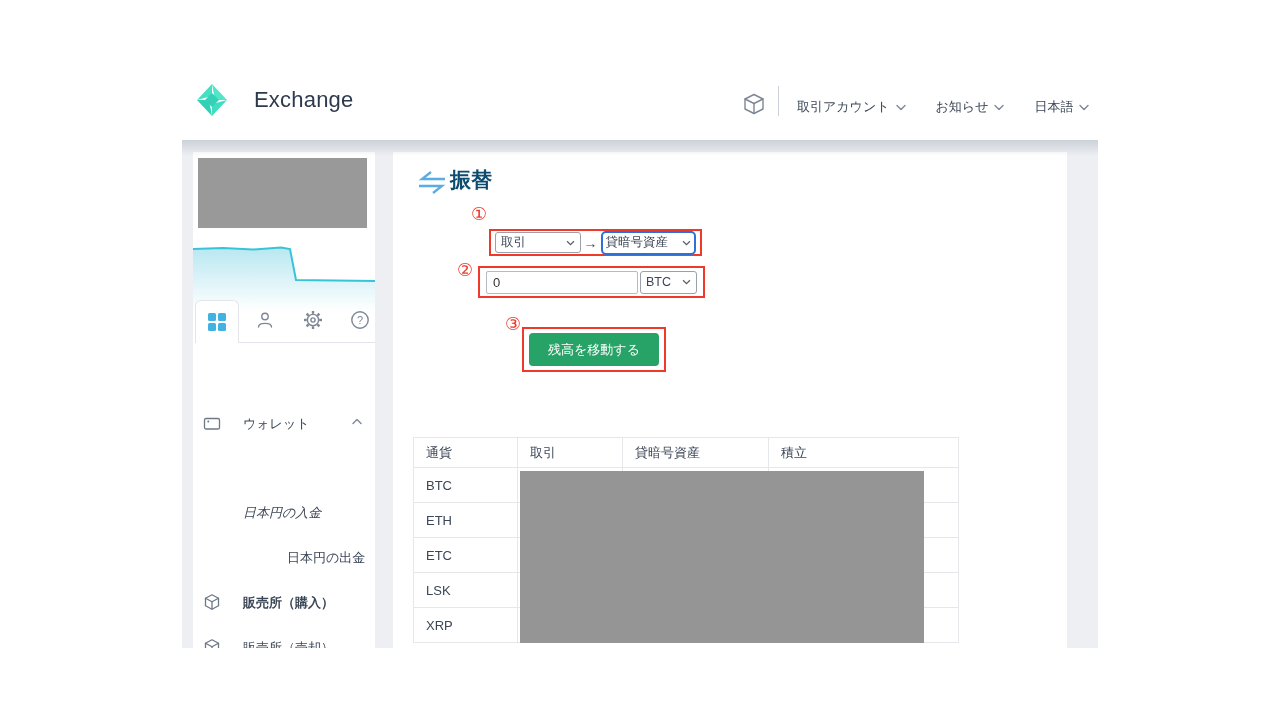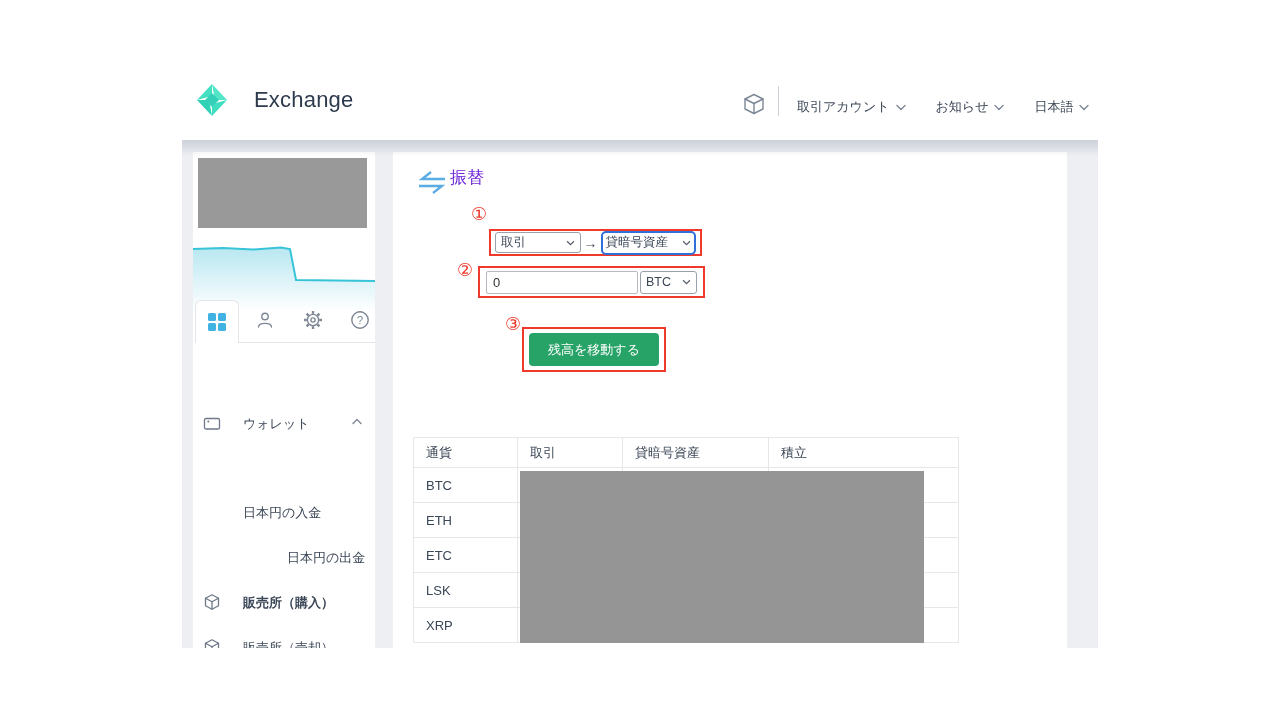--- a/index.html
+++ b/index.html
@@ -31,21 +31,21 @@
   #side-tab { position:absolute; left:2px; top:148px; width:44px; height:43px; border:1px solid #e2e5e9; border-bottom:none; border-radius:6px 6px 0 0; background:#fff; display:flex; align-items:center; justify-content:center; cursor:pointer; }
   #tab-underline { position:absolute; left:46px; top:190px; right:0; height:1px; background:#e2e5e9; }
   .side-tab-icon { position:absolute; top:158px; width:20px; height:20px; cursor:pointer; }
   .side-row { position:absolute; left:0; width:182px; height:22px; font-size:13px; cursor:pointer; }
   .side-row .icon { position:absolute; left:9px; top:1px; width:20px; height:20px; }
   .side-row .lbl { position:absolute; left:50px; top:3px; white-space:nowrap; }
   .side-row .up { position:absolute; right:13px; top:6px; width:10px; height:7px; }
 
   
   #main { position:absolute; left:393px; top:152px; width:674px; height:496px; background:#fff; z-index:2; }
-  #page-title { position:absolute; left:57px; top:14px; font-size:17px; font-weight:400; color:#6d28d9; }
+  #page-title { position:absolute; left:57px; top:14px; font-size:21px; font-weight:700; color:#0c4a6e; }
   #title-icon { position:absolute; left:24px; top:18px; width:30px; height:25px; }
   .annot { position:absolute; color:#ef392b; font-size:18px; line-height:18px; }
   #annot-1 { left:78px;  top:53px; }
   #annot-2 { left:64px;  top:109px; }
   #annot-3 { left:112px; top:163px; }
   .redbox { position:absolute; border:2px solid #ef392b; display:flex; align-items:center; }
   #redbox-1 { left:96px;  top:77px;  width:213px; height:27px; padding:0 4px; }
   #redbox-2 { left:85px;  top:114px; width:227px; height:32px; padding:0 6px; justify-content:space-between; }
   #redbox-3 { left:129px; top:159px; width:144px; height:45px; justify-content:center;margin-top:16px; }
   .selectbox { display:flex; align-items:center; justify-content:space-between; background:#fff;
@@ -165,21 +165,21 @@
     <svg class="icon" viewBox="0 0 20 20">
       <rect class="st2" x="2.5" y="5.5" width="15" height="10.5" rx="1.6"></rect>
       <circle cx="6.3" cy="8.6" r="1" fill="#6e7887"></circle>
     </svg>
     <span class="lbl">ウォレット</span>
     <svg class="up" viewBox="0 0 10 7">
         <polyline class="st" points="1,5.5 5,1.5 9,5.5"></polyline>
       </svg>
   </div>
 
-  <div class="side-row" style="top:349px;">
+  <div class="side-row" style="top:349px;font-style:italic;">
     <span class="lbl">日本円の入金</span>
   </div>
   <div class="side-row" style="top:394px;margin-left:44px;">
     <span class="lbl">日本円の出金</span>
   </div>
 
   <div class="side-row" style="top:439px;font-weight:bold;">
     <svg class="icon" viewBox="0 0 20 20">
       <polygon class="st2" points="10,2.8 16.5,6.3 16.5,13.7 10,17.2 3.5,13.7 3.5,6.3"></polygon>
       <polyline class="st2" points="3.5,6.3 10,9.8 16.5,6.3"></polyline>

